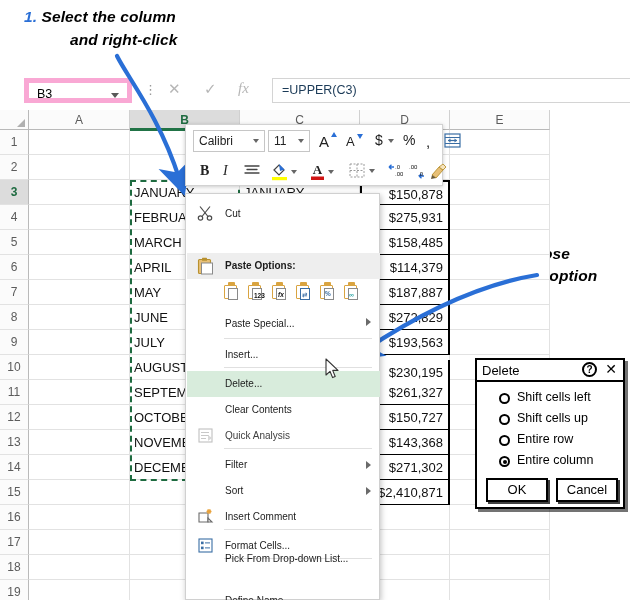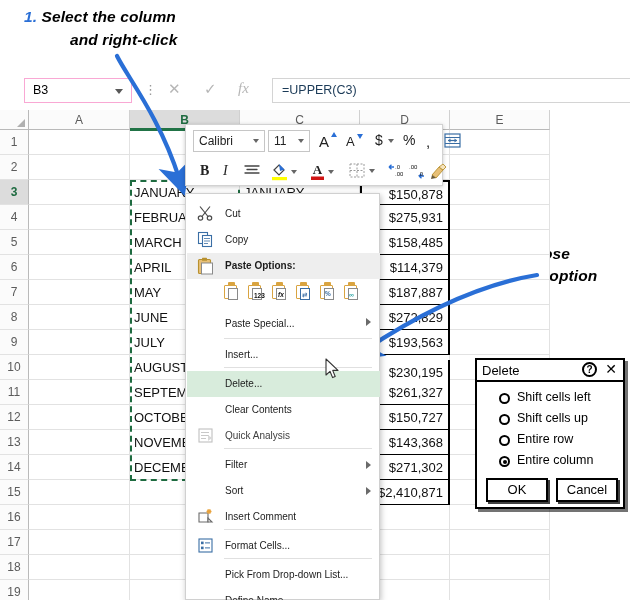--- a/index.html
+++ b/index.html
@@ -17,21 +17,21 @@
   }
   .anno .num{color:#2a6fd6;font-weight:bold;}
   #anno1{left:24px;top:5px;line-height:23px;}
   #anno2{left:495px;top:243px;line-height:22px;}
   #anno3{left:468px;top:330px;font-size:17px;color:#2a6fd6;}
   .arrow-svg{position:absolute;left:0;top:0;width:630px;height:600px;pointer-events:none;}
 
   
   #namebox{
     position:absolute;left:24px;top:78px;width:108px;height:25px;
-    border:1px solid #f9a8d4;background:#fff;box-sizing:border-box;
+    border:5px solid #f9a8d4;background:#fff;box-sizing:border-box;
   }
   #namebox .nb-text{
     position:absolute;left:8px;top:4px;font-size:12.5px;color:#000;
   }
   #namebox .nb-caret{
     position:absolute;right:8px;top:10px;width:0;height:0;
     border-left:4px solid transparent;border-right:4px solid transparent;
     border-top:5px solid #585858;
   }
   #fb-dots{
@@ -483,32 +483,20 @@
       <span class="ico"><svg width="17" height="17" viewBox="0 0 17 17">
           <g stroke="#4a4a4a" stroke-width="1.2" fill="none">
             <circle cx="3.5" cy="13" r="2.2"></circle>
             <circle cx="12.5" cy="13" r="2.2"></circle>
             <line x1="5" y1="11.5" x2="13" y2="1.5"></line>
             <line x1="11" y1="11.5" x2="3" y2="1.5"></line>
           </g>
         </svg></span>
       <span class="txt">Cut</span>
     </div>
-    <div class="mi" style="top: 33px; height: 26px; line-height: 26px;">
-      <span class="ico"><svg width="17" height="17" viewBox="0 0 17 17">
-          <rect x="1.5" y="1.5" width="9" height="11" fill="#fff" stroke="#3a6ea5" stroke-width="1.1"></rect>
-          <rect x="5.5" y="4.5" width="9" height="11" fill="#fff" stroke="#3a6ea5" stroke-width="1.1"></rect>
-          <g stroke="#3a6ea5" stroke-width="0.8">
-            <line x1="7" y1="7.5" x2="13" y2="7.5"></line>
-            <line x1="7" y1="10" x2="13" y2="10"></line>
-            <line x1="7" y1="12.5" x2="11" y2="12.5"></line>
-          </g>
-        </svg></span>
-      <span class="txt">Copy</span>
-    </div>
     <div class="mi hdr" style="top: 59px; height: 26px; line-height: 26px;">
       <span class="ico"><svg width="17" height="18" viewBox="0 0 17 18">
           <rect x="1.5" y="2.5" width="12" height="14" rx="1" fill="#e8c077" stroke="#b8912f" stroke-width="1.1"></rect>
           <rect x="5" y="0.8" width="5" height="3" rx="0.6" fill="#b8912f"></rect>
           <rect x="4.5" y="6" width="11" height="11" fill="#fff" stroke="#8a8a8a" stroke-width="1"></rect>
         </svg></span>
       <span class="txt">Paste Options:</span>
     </div>
     <div id="pasteicons" style="top: 85px;">
       <span class="pico" style="left: 0px;"><span class="clip"><span class="top"></span><span class="body"></span><span class="inner"></span></span></span>
@@ -574,21 +562,21 @@
           <rect x="4" y="4.6" width="2.6" height="2.6" fill="#3a6ea5"></rect>
           <rect x="4" y="9.6" width="2.6" height="2.6" fill="#3a6ea5"></rect>
           <g stroke="#3a6ea5" stroke-width="1">
             <line x1="8" y1="5.9" x2="13" y2="5.9"></line>
             <line x1="8" y1="10.9" x2="13" y2="10.9"></line>
           </g>
         </svg></span>
       <span class="txt">Format Cells...</span>
     </div>
     <div class="sep" style="top: 364px;"></div>
-    <div class="mi" style="top: 368px; height: 26px; line-height: 26px;">
+    <div class="mi" style="top: 352px; height: 26px; line-height: 26px;">
       <span class="txt">Pick From Drop-down List...</span>
     </div>
     <div class="mi" style="top: 394px; height: 26px; line-height: 26px;">
       <span class="txt">Define Name...</span>
     </div>
   </div>
 
 <div id="dlg">
   <div class="title">
     <span class="t">Delete</span>

